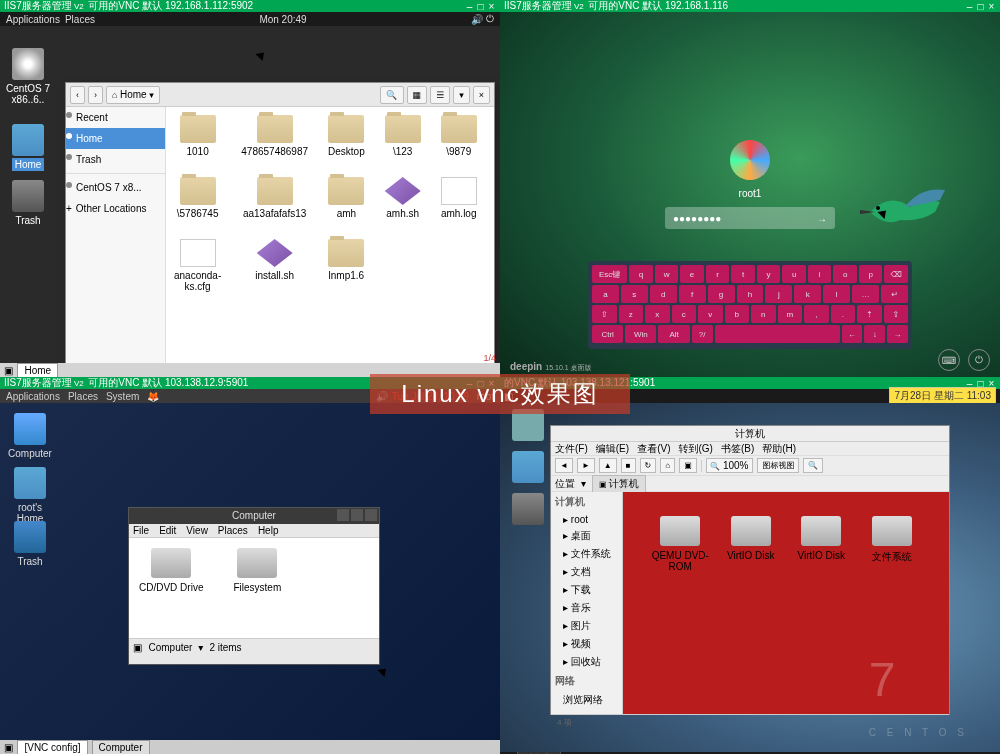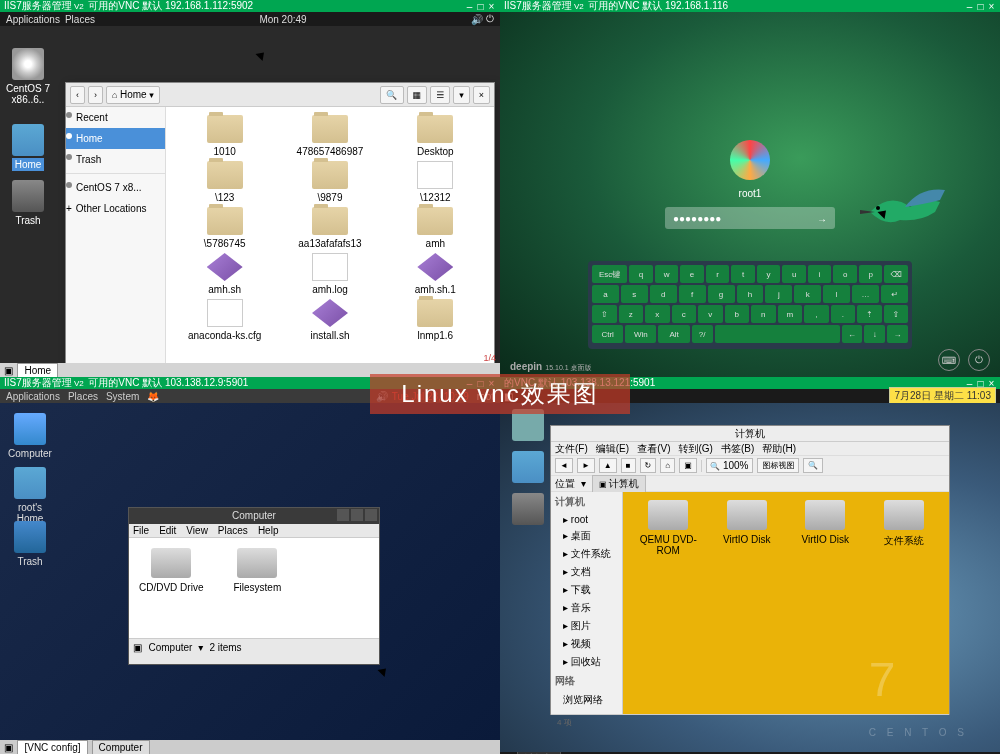--- a/index.html
+++ b/index.html
@@ -20,41 +20,41 @@
 .folder-ic{background:linear-gradient(#5ba8d4,#4a8fc4);border-radius:3px}
 .trash-ic{background:linear-gradient(#888,#555);border-radius:3px}
 .files-win{position:absolute;left:65px;top:56px;width:430px;height:300px;background:#fff;border:1px solid #888;box-shadow:2px 2px 8px rgba(0,0,0,0.3)}
 .files-hdr{height:24px;background:#e8e8e8;border-bottom:1px solid #ccc;display:flex;align-items:center;padding:0 4px;gap:3px}
 .files-hdr button{border:1px solid #bbb;background:#f5f5f5;height:18px;padding:0 5px;border-radius:2px;font-size:9px}
 .files-body{display:flex;height:calc(100% - 24px)}
 .files-side{width:100px;background:#f7f7f7;border-right:1px solid #ddd}
 .side-item{padding:5px 0;font-size:9px;display:flex;align-items:flex-start;gap:4px;cursor:pointer}
 .side-item.active{background:#4a90d9;color:#fff}
 .side-item .dot{width:6px;height:6px;border-radius:50%;background:#888}
-.files-grid{flex:1;padding:8px;display:grid;grid-template-columns:repeat(3,1fr);gap:4px;align-content:start;overflow:auto}
+.files-grid{flex:1;padding:8px;display:grid;grid-template-columns:repeat(6,1fr);gap:20px;align-content:start;overflow:auto}
 .file-item{text-align:center;font-size:8px}
 .file-item .fic{width:36px;height:28px;margin:0 auto 3px}
 .folder-fic{background:linear-gradient(#e6d4a8,#d4c090);border-radius:2px;position:relative}
 .folder-fic:before{content:'';position:absolute;top:-3px;left:2px;width:14px;height:4px;background:#d4c090;border-radius:1px 1px 0 0}
 .doc-fic{background:#fff;border:1px solid #ccc}
 .purple-fic{background:linear-gradient(135deg,#a87fd6,#7a4fa6);clip-path:polygon(50% 0,100% 50%,50% 100%,0 50%)}
 .taskbar1{position:absolute;bottom:0;left:0;right:0;height:14px;background:#d4d4d4;display:flex;align-items:center;font-size:8px;padding:0 4px;gap:4px}
 .tb-item{background:#fff;border:1px solid #999;padding:1px 6px}
 .page-ind{position:absolute;bottom:14px;right:4px;color:#c44;font-size:9px}
 
 
 .q2-bg{height:calc(100% - 12px);background:radial-gradient(ellipse at 60% 40%,#3a9b5a,#1a5a3a,#0a2a1a);position:relative}
 .bird{position:absolute;right:30px;top:160px;width:120px;height:80px}
 .login-box{position:absolute;left:50%;top:128px;transform:translateX(-50%);text-align:center}
 .avatar{width:40px;height:40px;border-radius:50%;background:conic-gradient(#f44,#4af,#fa4,#4fa,#f44);margin:0 auto 8px}
 .login-box .uname{color:#fff;font-size:10px;margin-bottom:8px}
 .pwd-box{width:170px;height:22px;background:rgba(255,255,255,0.3);border-radius:3px;display:flex;align-items:center;padding:0 8px;color:#fff}
 .keyboard{position:absolute;bottom:28px;left:50%;transform:translateX(-50%);width:324px;background:#2a3a4a;border-radius:4px;padding:4px}
 .kb-row{display:flex;gap:2px;margin-bottom:2px}
-.key{background:#15803d;color:#ddd;border-radius:2px;height:18px;display:flex;align-items:center;justify-content:center;font-size:8px;flex:1;cursor:pointer}
+.key{background:#be185d;color:#ddd;border-radius:2px;height:18px;display:flex;align-items:center;justify-content:center;font-size:8px;flex:1;cursor:pointer}
 .key.wide{flex:1.5}.key.space{flex:6}
 .deepin-logo{position:absolute;bottom:4px;left:10px;color:#aaa;font-size:11px;font-weight:bold}
 .q2-ctrl{position:absolute;bottom:6px;right:10px;display:flex;gap:8px}
 .q2-ctrl span{width:22px;height:22px;border:1px solid #888;border-radius:50%;display:flex;align-items:center;justify-content:center;color:#ccc;cursor:pointer}
 
 
 .q3-top{height:14px;background:#3a3a3a;color:#ccc;display:flex;align-items:center;padding:0 6px;font-size:8px;gap:8px}
 .q3-top .mid{flex:1;text-align:right;color:#d44}
 .q3-bg{background:linear-gradient(135deg,#1a2a4a,#0a1a3a);height:calc(100% - 40px);position:relative}
 .q3 .desk-icon{color:#ddd}
@@ -76,21 +76,21 @@
 .q4-bg{background:radial-gradient(ellipse at 70% 60%,#6a9aba,#3a5a7a,#1a2a3a);height:calc(100% - 28px);position:relative}
 .fm-win{position:absolute;left:50px;top:22px;width:400px;height:290px;background:#ededed;border:1px solid #888}
 .fm-ttl{height:16px;background:#ededed;border-bottom:1px solid #ccc;text-align:center;font-size:9px;line-height:16px;position:relative}
 .fm-menu{height:14px;display:flex;padding:0 4px;gap:8px;font-size:8px;align-items:center;border-bottom:1px solid #ddd}
 .fm-tool{height:20px;display:flex;align-items:center;padding:0 4px;gap:4px;border-bottom:1px solid #ddd}
 .fm-tool button{border:1px solid #bbb;background:#f5f5f5;height:15px;padding:0 4px;font-size:8px}
 .fm-body{display:flex;height:222px}
 .fm-side{width:72px;background:#f0f0f0;border-right:1px solid #ccc;font-size:8px}
 .fm-side .grp{padding:3px 4px;font-weight:bold;color:#666}
 .fm-side .itm{padding:2px 4px 2px 12px;cursor:pointer}
-.fm-grid{flex:1;background:#eab308;padding:8px;display:grid;grid-template-columns:repeat(4,1fr);align-content:start;gap:4px}
+.fm-grid{flex:1;background:#b91c1c;padding:24px;display:grid;grid-template-columns:repeat(4,1fr);align-content:start;gap:4px}
 .fm-stat{height:14px;border-top:1px solid #ccc;font-size:8px;padding:2px 6px;color:#666}
 .centos-mark{position:absolute;bottom:8px;right:32px;color:rgba(255,255,255,0.25);font-size:32px;letter-spacing:4px}
 .q4-bottom{height:14px;background:#1a1a1a;display:flex;align-items:center;padding:0 4px;font-size:8px;color:#ccc;gap:4px}
 
 .watermark{position:absolute;left:370px;top:374px;width:260px;height:40px;background:rgba(200,60,40,0.7);color:#fff;font-size:24px;display:flex;align-items:center;justify-content:center;z-index:100;letter-spacing:2px}
 .cursor{position:absolute;width:10px;height:14px;z-index:50}
 .cursor:before{content:'';position:absolute;border-left:7px solid #000;border-top:5px solid transparent;border-bottom:5px solid transparent;transform:rotate(-45deg)}
 </style>
 </head>
 <body>

